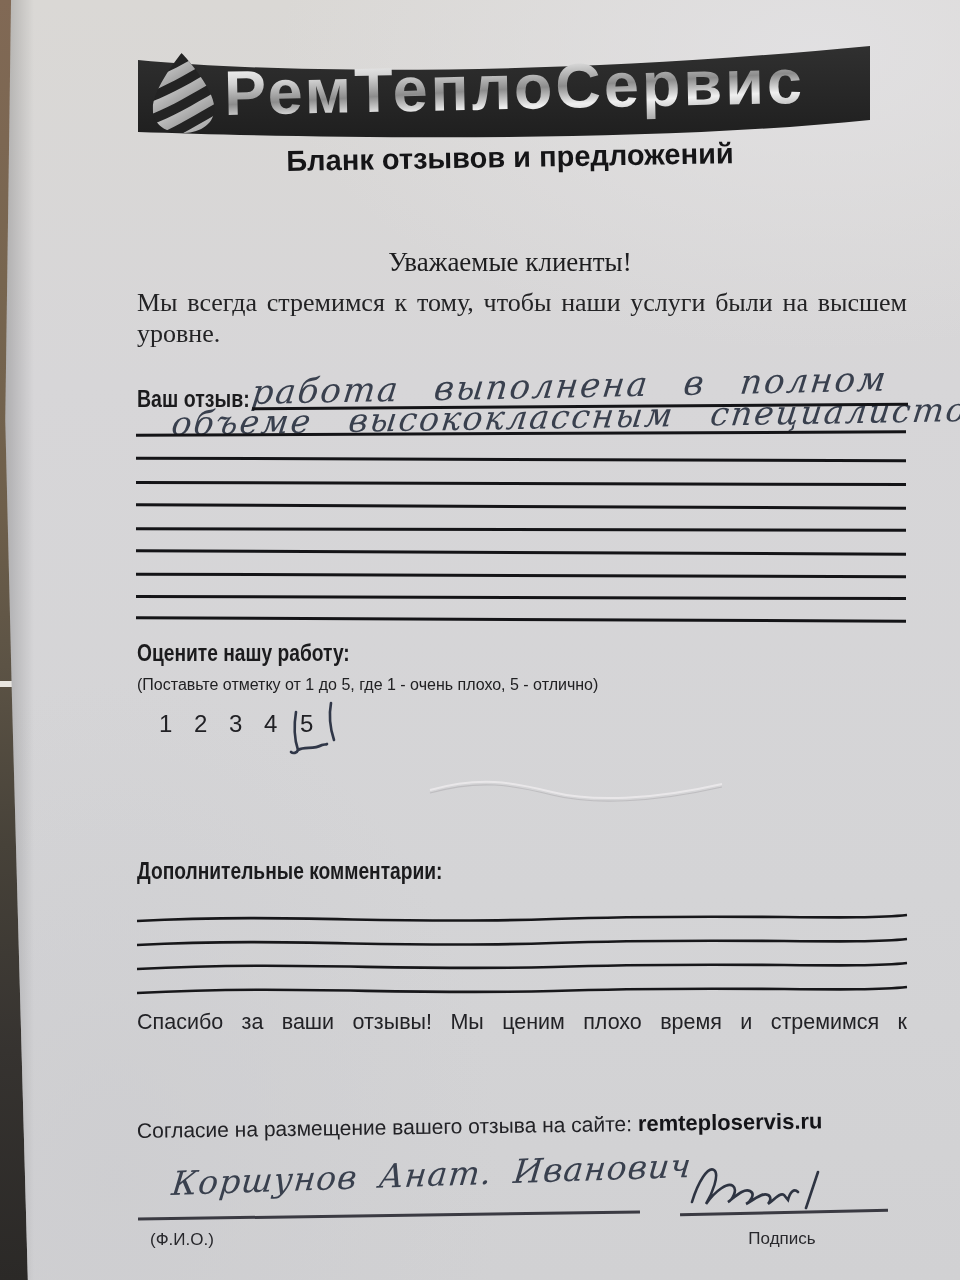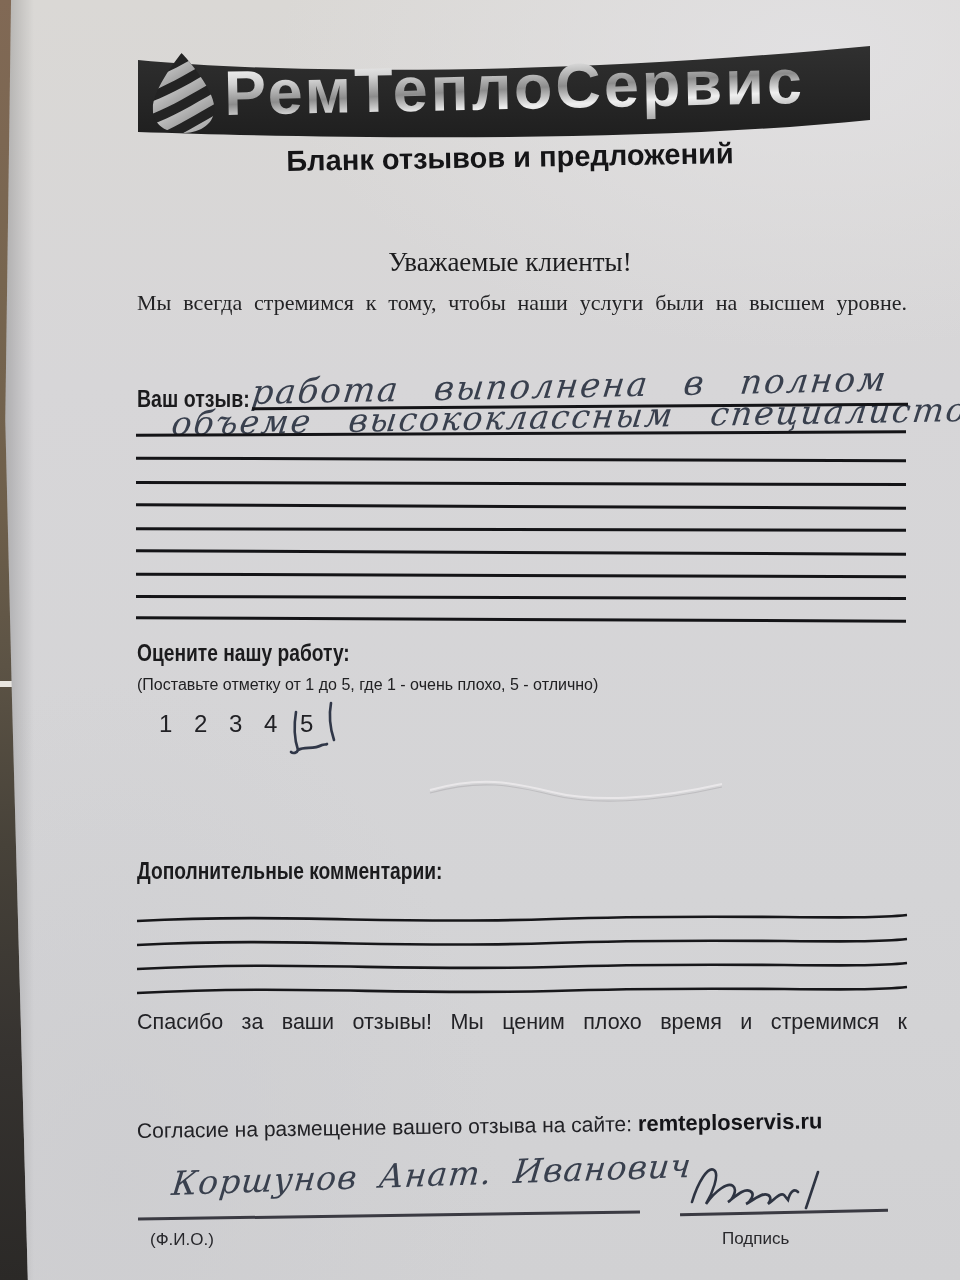--- a/index.html
+++ b/index.html
@@ -27,21 +27,21 @@
     left:224px;top:57px;font-weight:bold;font-size:63px;letter-spacing:3px;white-space:nowrap;
     transform:rotate(-1.2deg);transform-origin:left center;
     background:linear-gradient(178deg,#fdfdfd 6%,#d2d2d2 30%,#8c8c8c 52%,#f0f0f0 72%,#a6a6a6 95%);
     -webkit-background-clip:text;background-clip:text;color:transparent;-webkit-text-fill-color:transparent;
   }
   .subtitle{left:140px;top:141px;width:740px;text-align:center;font-weight:bold;font-size:29px;color:#151517;
     transform:rotate(-1deg);}
   
   .greeting{left:140px;top:247px;width:740px;text-align:center;font-family:"Liberation Serif",serif;
     font-weight:normal;font-size:27px;color:#1d1d1f;}
-  .intro{left:137px;top:288px;width:770px;font-family:"Liberation Serif",serif;font-size:22px;
+  .intro{left:137px;top:288px;width:770px;font-family:"Liberation Serif",serif;font-size:26px;
     line-height:30.5px;color:#232325;}
   .jline{display:block;text-align:justify;text-align-last:justify;}
   .jlast{display:block;text-align:left;}
   
   .blabel{font-weight:bold;color:#1b1b1d;transform-origin:left center;white-space:nowrap;}
   .fb-label{left:137px;top:386px;font-size:23px;transform:scaleX(.85);}
   .rate-label{left:137px;top:639px;font-size:24px;transform:scaleX(.8);}
   .comm-label{left:137px;top:857px;font-size:24px;transform:scaleX(.8);}
   .hint{left:137px;top:676px;font-size:16px;color:#212123;white-space:nowrap;}
   
@@ -73,21 +73,21 @@
   
   .thanks{left:137px;top:1006px;width:770px;font-size:21.5px;line-height:32px;color:#222226;}
   .consent{left:137px;top:1118px;font-size:21px;color:#222226;white-space:nowrap;
     transform:rotate(-.8deg);transform-origin:left center;}
   .consent b{font-size:22px;color:#141418;}
   
   .ink-line{position:absolute;height:2.5px;background:#3a3a42;}
   .fio-line{left:138px;top:1214px;width:502px;transform:rotate(-.8deg);}
   .sig-line{left:680px;top:1211px;width:208px;transform:rotate(-1.2deg);}
   .fio-label{left:150px;top:1230px;width:120px;text-align:left;font-size:17px;color:#28282c;}
-  .sig-label{left:722px;top:1229px;width:120px;text-align:left;font-size:17px;color:#28282c;}
+  .sig-label{left:722px;top:1229px;width:120px;text-align:center;font-size:17px;color:#28282c;}
   .sig-svg{left:678px;top:1156px;width:152px;height:62px;}
 </style>
 </head>
 <body>
 
 <div class="page">
 
   <div class="bg-table-edge"></div>
 
   <div class="paper">

